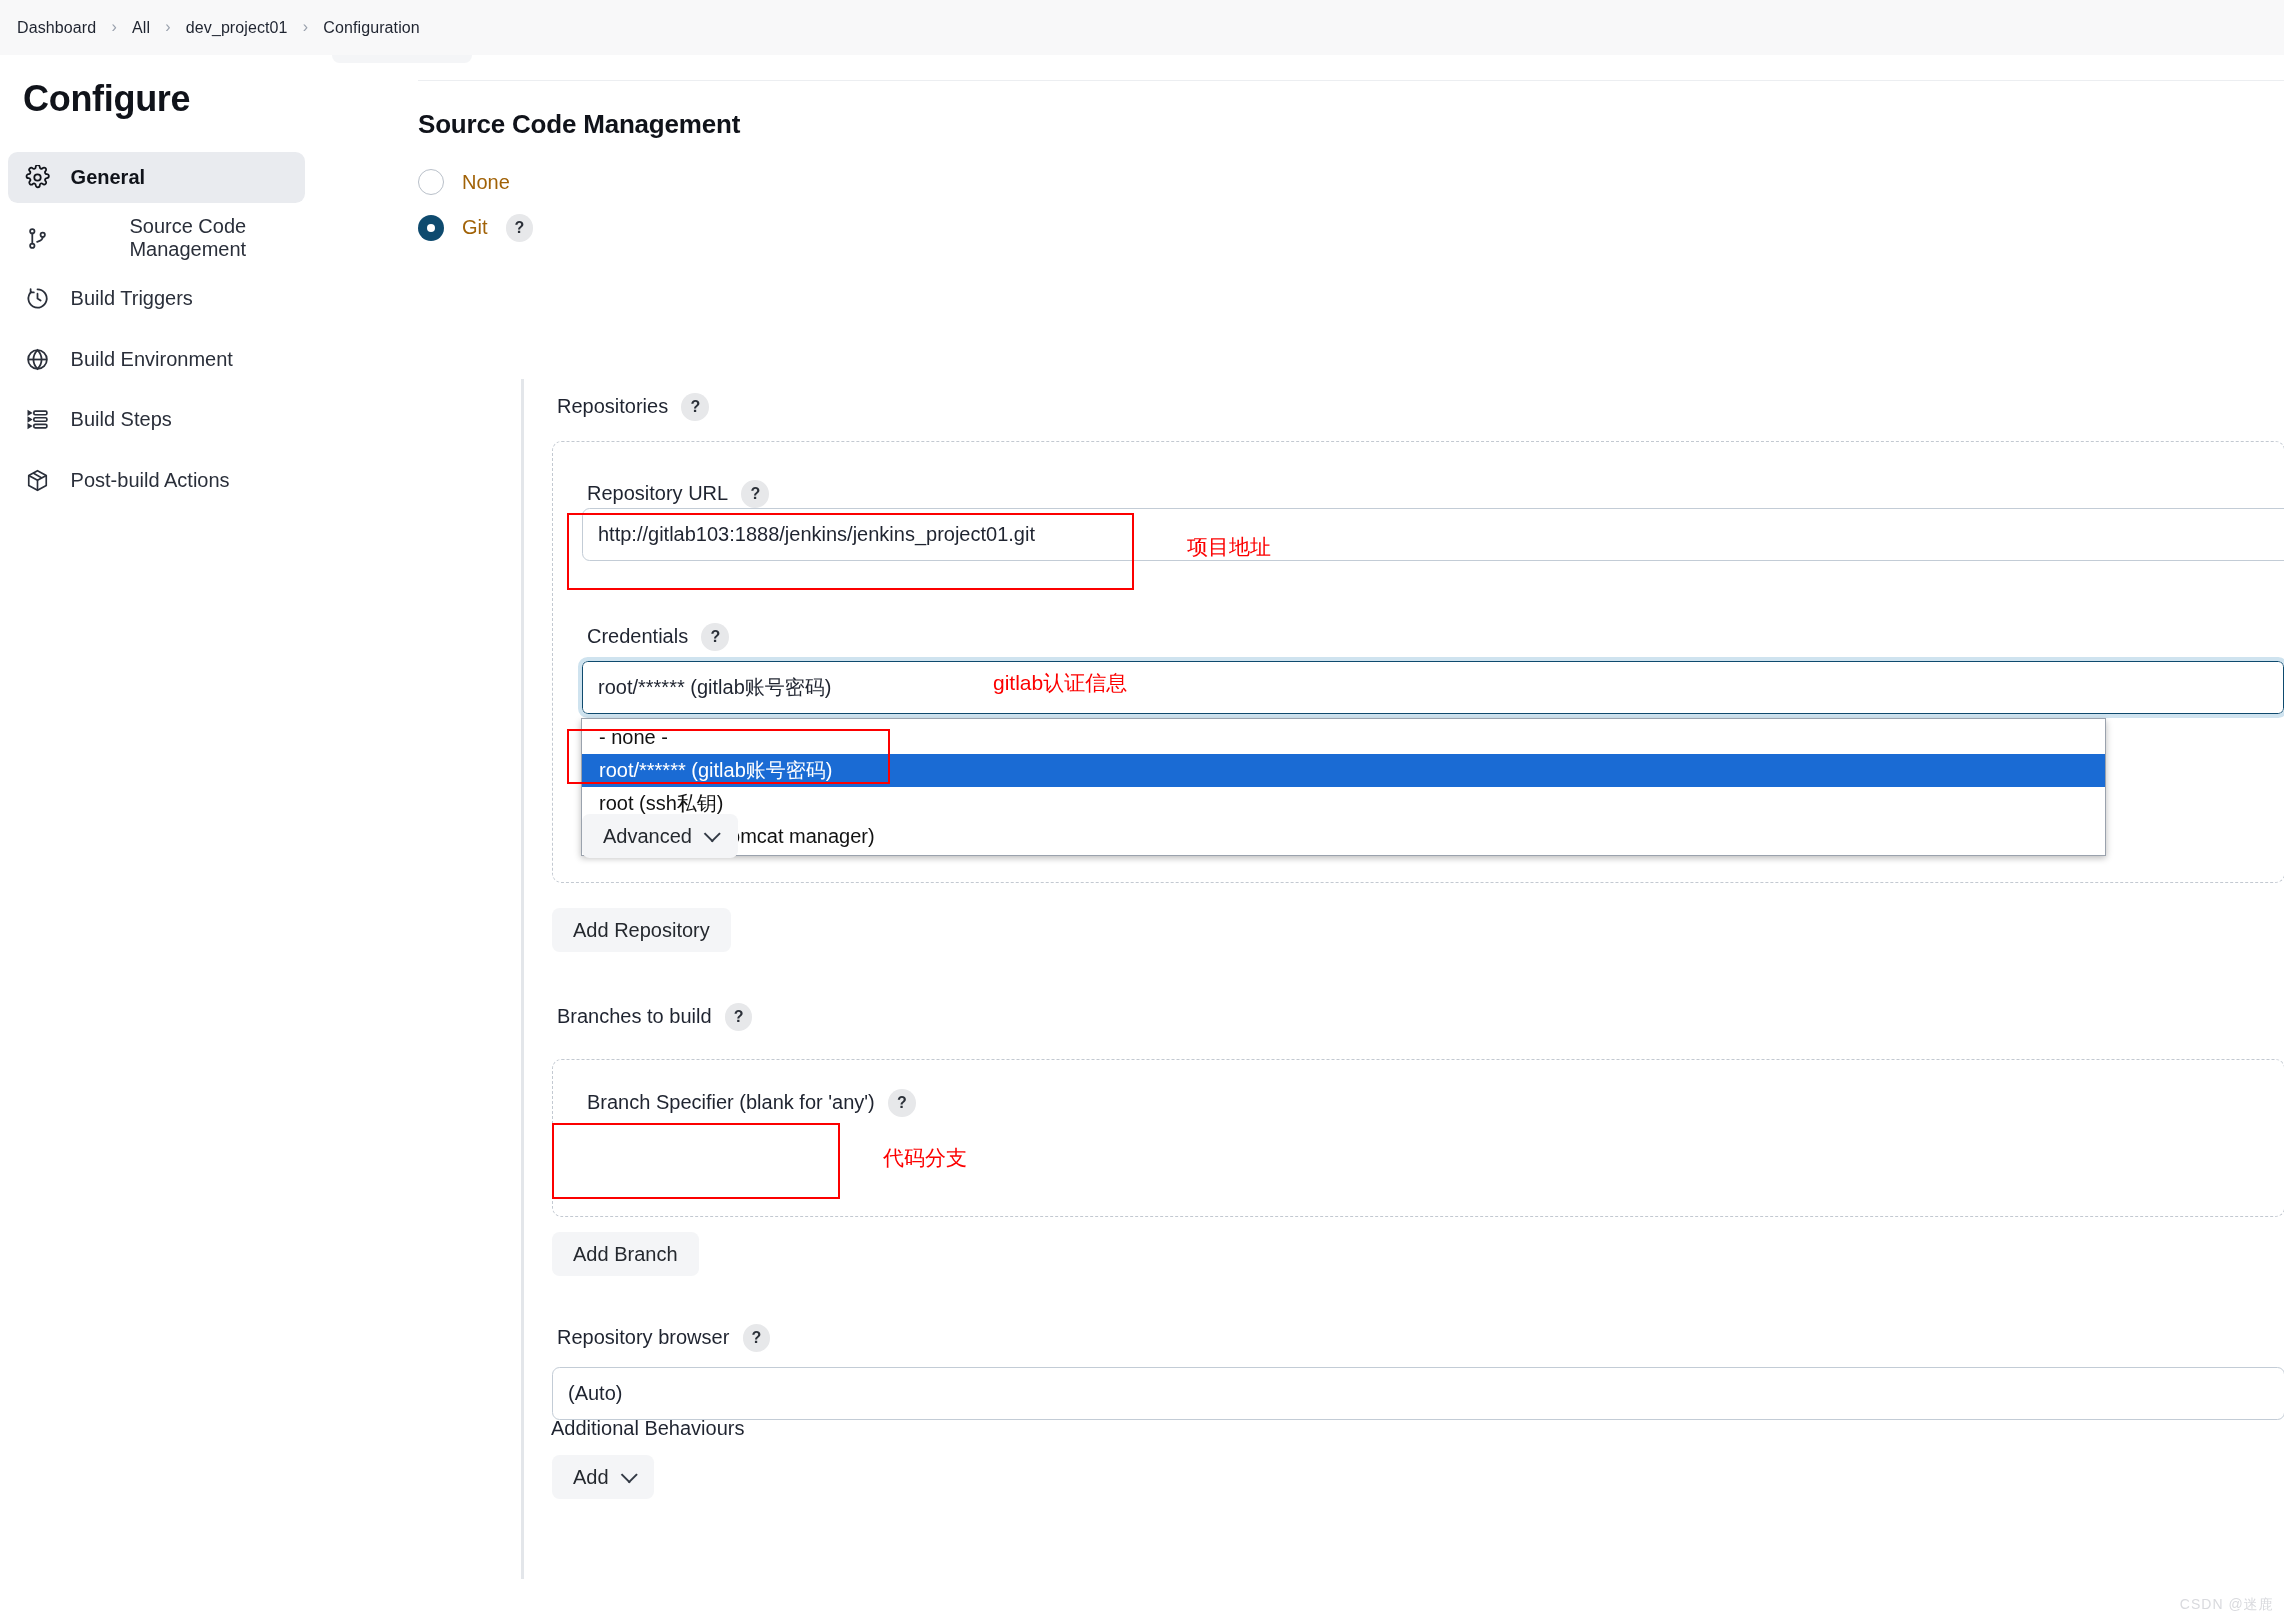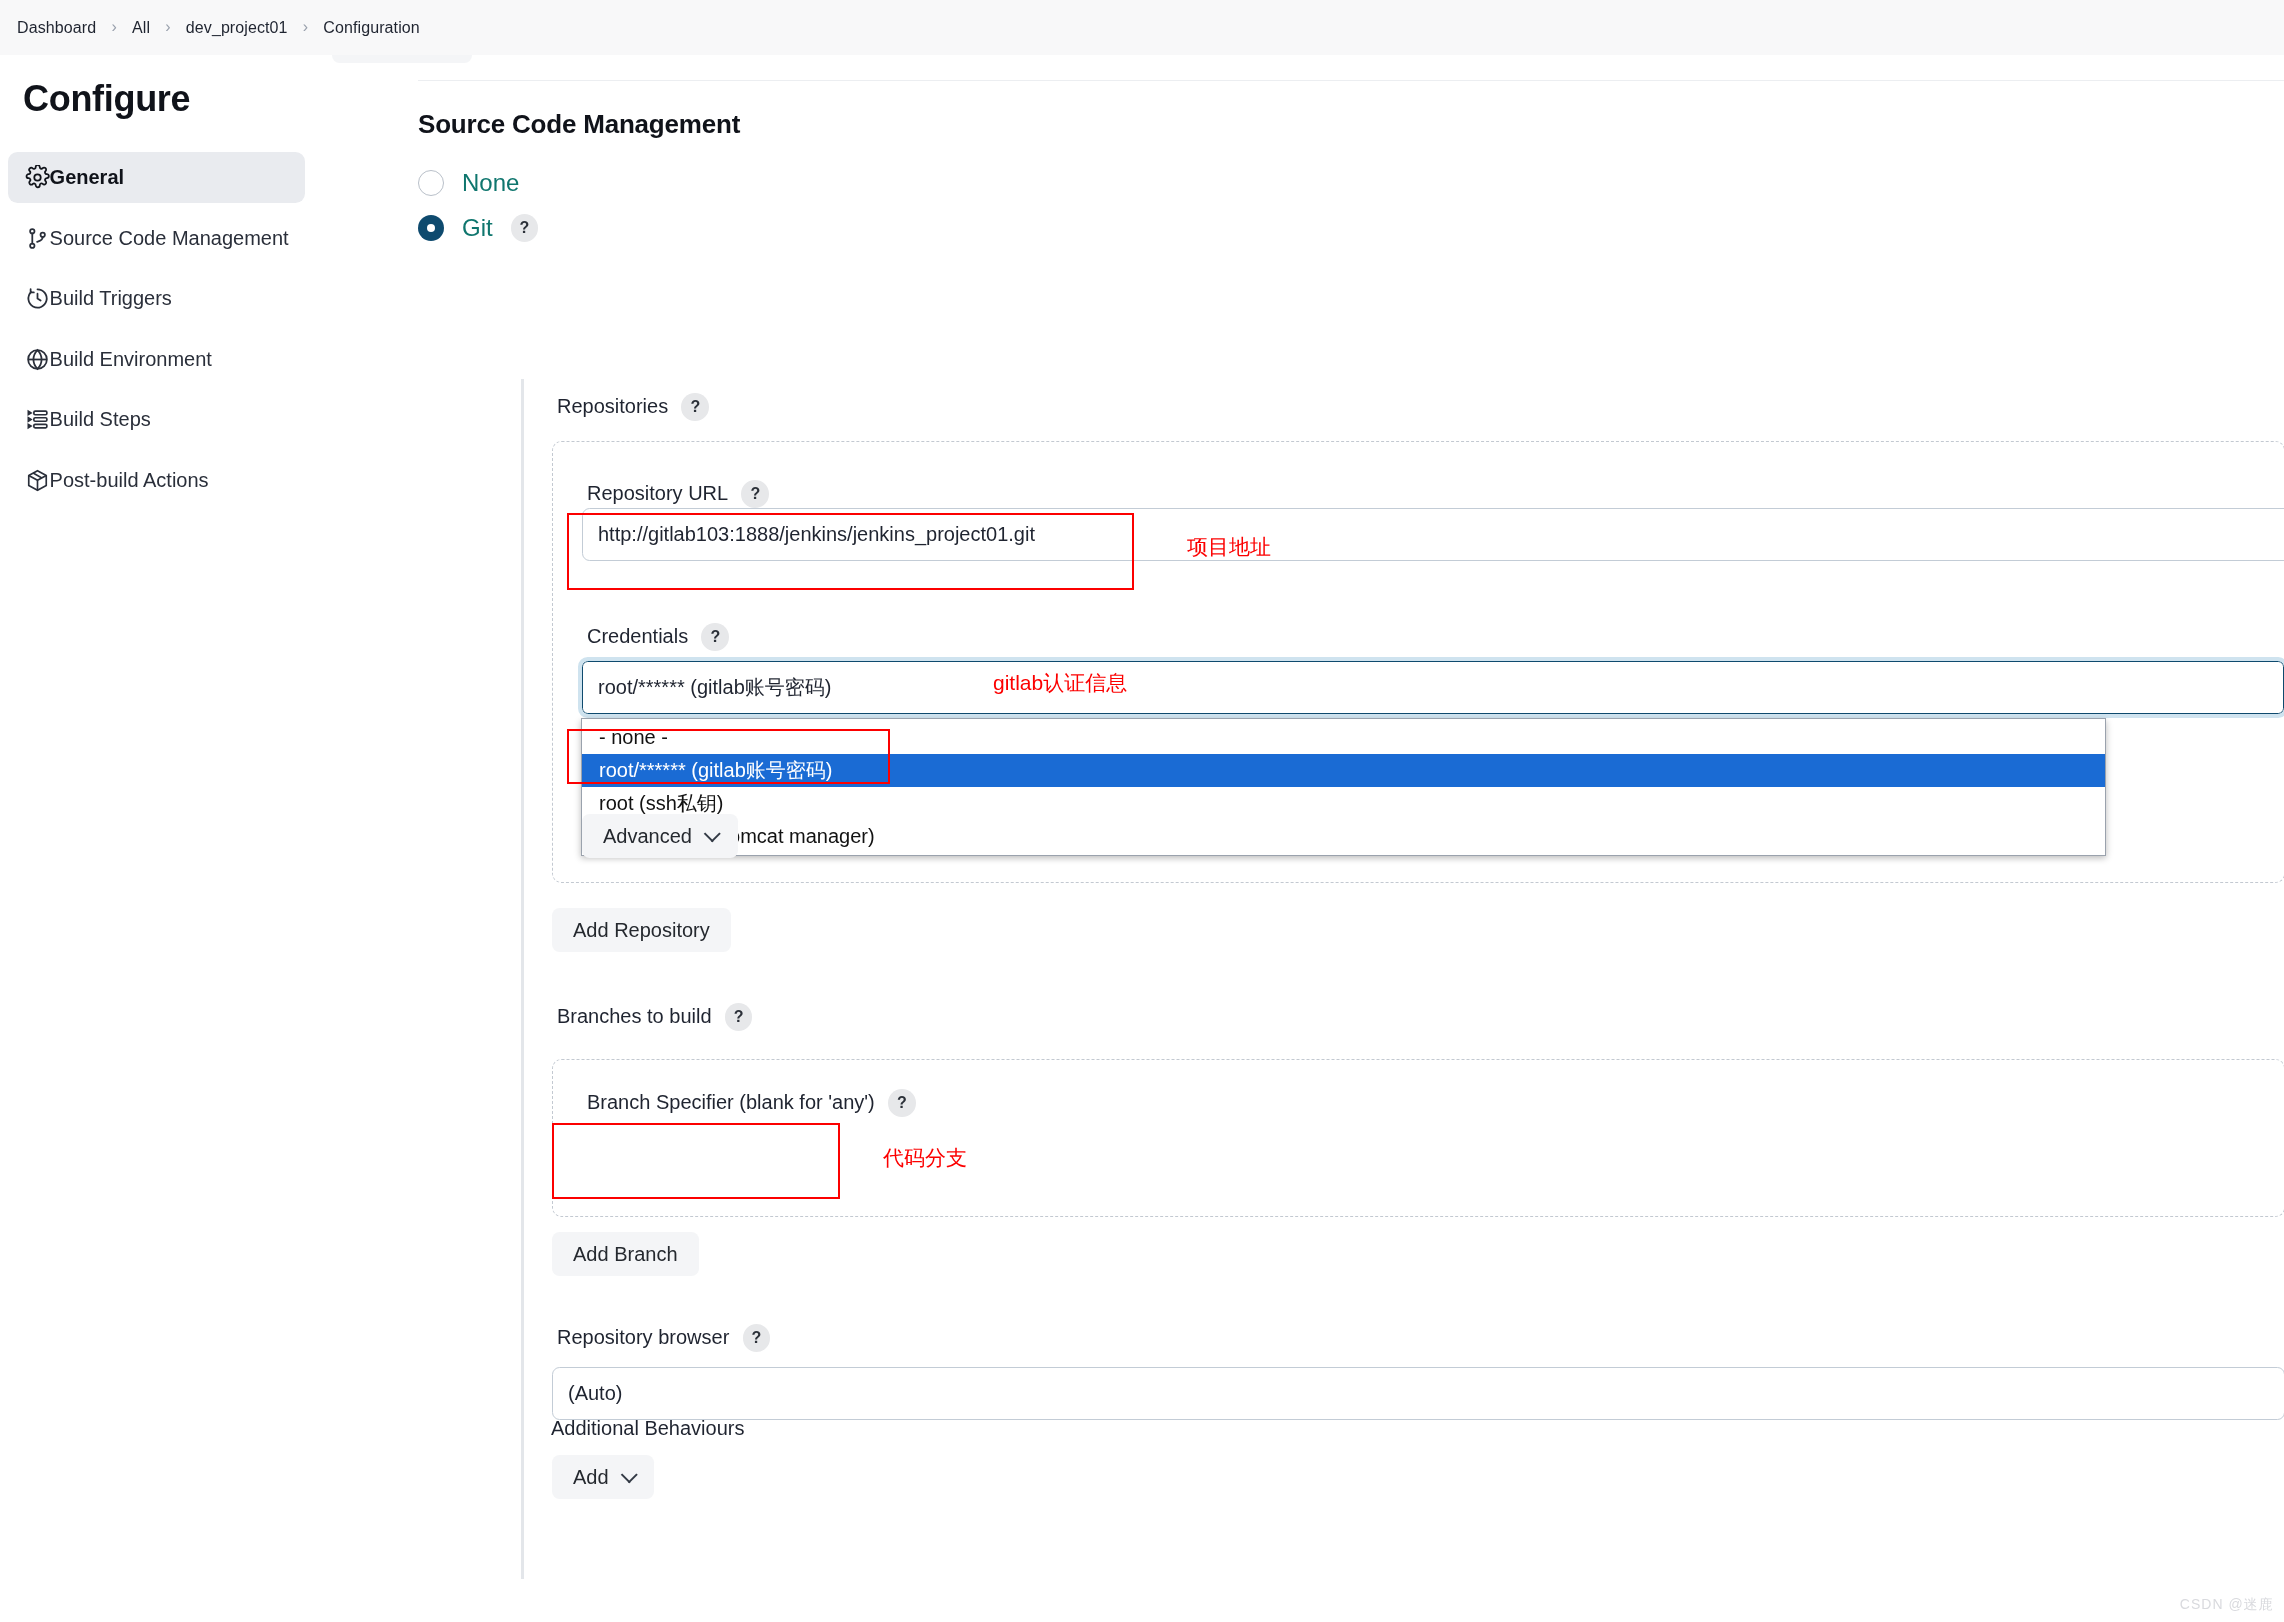--- a/index.html
+++ b/index.html
@@ -41,23 +41,23 @@
           border-bottom: 2.3px solid #333a45; transform: rotate(45deg) translateY(-2.9px); }
 
   
   .sidebar { position: absolute; left: 0; top: 55px; width: 332px; height: 1567px; background: #fff; }
   .configure-title {
     font-size: 36px; font-weight: 700; color: #10131a;
     padding: 23px 0 0 23px; letter-spacing: -0.3px;
   }
   .nav { margin-top: 32px; padding: 0 27px 0 7.6px; }
   .nav-item {
-    display: flex; align-items: center; 
+    display: flex; align-items: center; gap: 21px;
     height: 51px; padding-left: 17px; border-radius: 9.5px;
-    font-size: 20px; color: #2a2f3a; margin-bottom: 9.5px;
+    font-size: 20px; color: #2a2f3a; margin-bottom: 9.5px; text-align: center;
   }
   .nav-item.active { background: #e9ebef; font-weight: 700; color: #10131a; }
   .nav-ico { width: 25px; height: 25px; flex: 0 0 25px; display: block; }
   .nav-ico svg { display:block; width: 25px; height: 25px; }
 
   
   .main { position: absolute; left: 332px; top: 55px; width: 1953px; height: 1567px; background: #fff; }
   .divider { position: absolute; left: 86px; top: 25px; width: 1867px; height: 1px; background: #eceef1; }
 
   .section-title {
@@ -69,21 +69,21 @@
   .radio-row { position: absolute; display: flex; align-items: center; gap: 18px; }
   .radio {
     width: 26px; height: 26px; border-radius: 50%;
     border: 1.9px solid #b9c0c9; background: #fff; flex: 0 0 26px;
   }
   .radio.checked {
     border: none; background: #0e4a6e;
     display: flex; align-items: center; justify-content: center;
   }
   .radio.checked::after { content:""; width: 8.6px; height: 8.6px; border-radius:50%; background:#fff; }
-  .radio-label { font-size: 24px; color: #0f766e; }
+  .radio-label { font-size: 20px; color: #a16207; }
 
   .help {
     width: 27.6px; height: 27.6px; border-radius: 50%; background: #e7e8ea;
     display: inline-flex; align-items: center; justify-content: center;
     font-size: 16px; font-weight: 700; color: #2b3038; flex:0 0 27.6px;
   }
   .vguide { position: absolute; left: 521px; top: 379px; width: 2.9px; height: 1200px; background: #e3e6ea; }
 
   .field-label {
     display: flex; align-items: center; gap: 13.3px;

